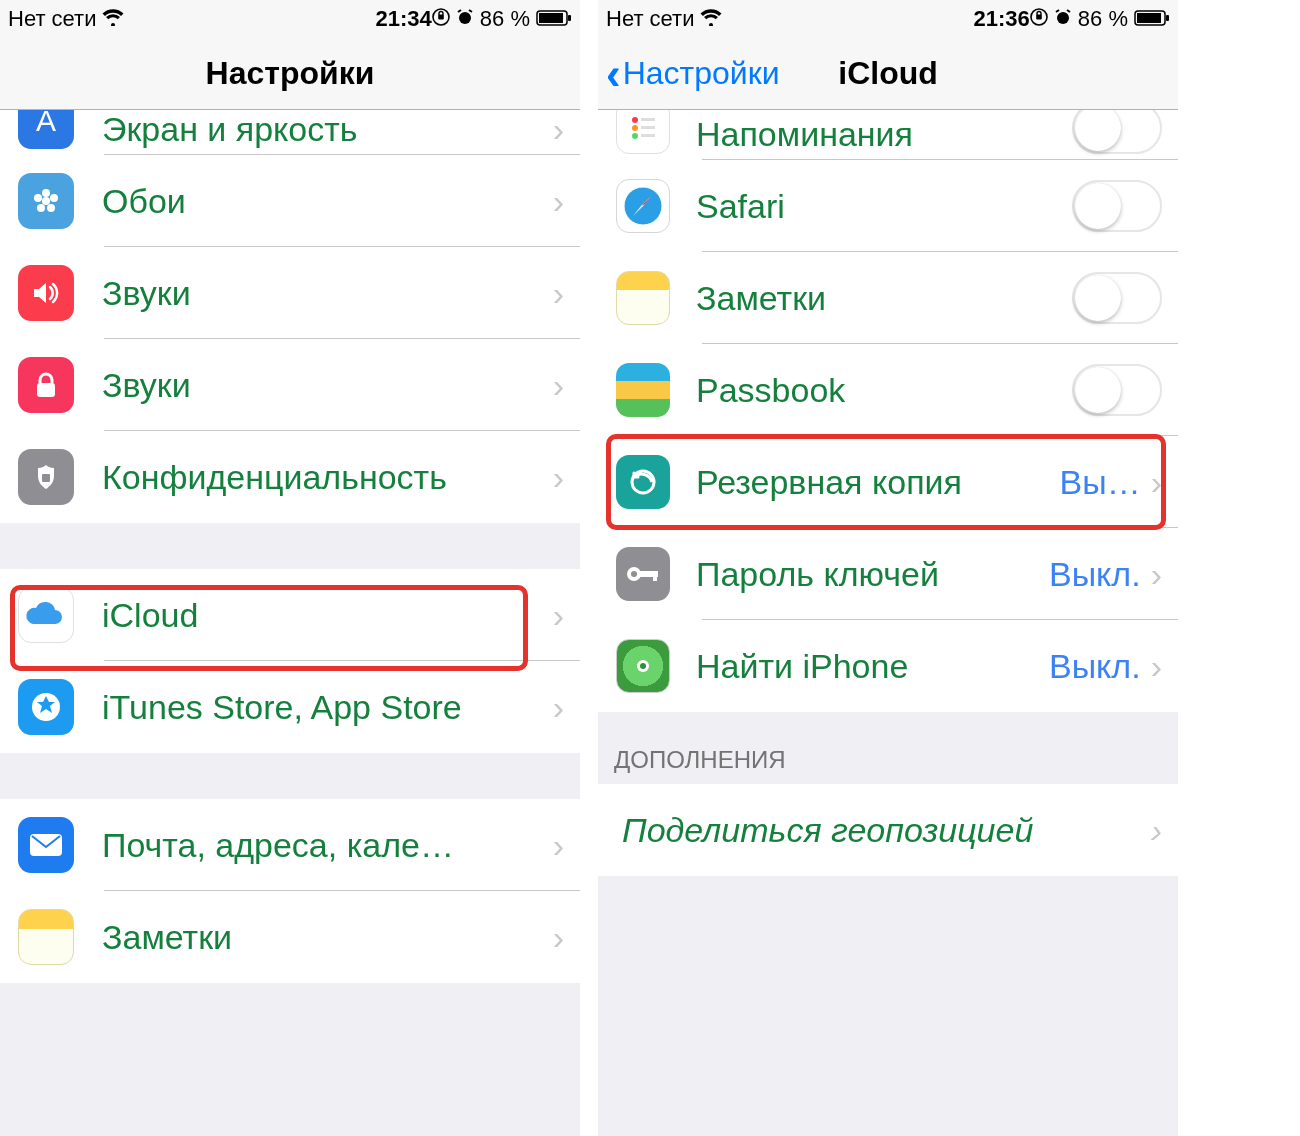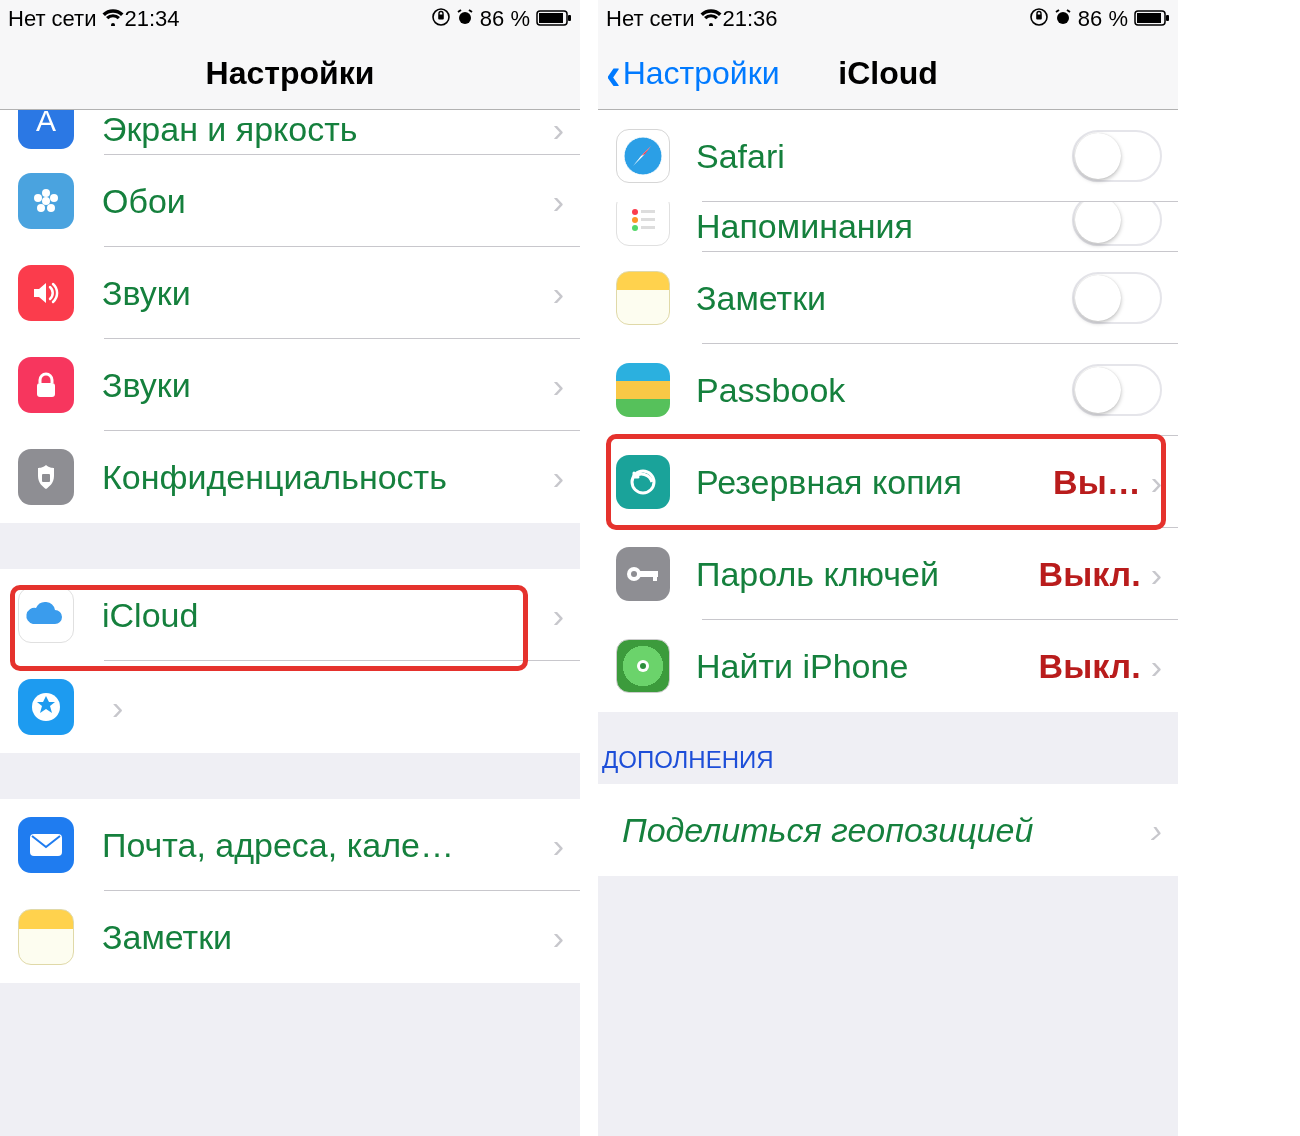--- a/index.html
+++ b/index.html
@@ -27,21 +27,21 @@
   .status {
     height: 38px;
     display: flex;
     align-items: center;
     font-size: 22px;
     padding: 0 8px;
     background: #f7f7f8;
     font-weight: 400;
   }
   .status .sb-left  { display:flex; align-items:center; gap:6px; }
-  .status .sb-center{ flex:1; text-align:left; font-weight:400; }
+  .status .sb-center{ flex:1; text-align:right; font-weight:700; }
   .status .sb-right { display:flex; align-items:center; gap:6px; }
 
   
   .navbar {
     height: 72px;
     background: #f7f7f8;
     border-bottom: 1px solid #b2b2b2;
     display:flex;
     align-items:center;
     justify-content:center;
@@ -90,27 +90,27 @@
     font-size: 34px;
     color:#15803d;
     flex:1;
     white-space:nowrap;
     overflow:hidden;
     text-overflow:ellipsis;
     font-weight:300;
   }
   .value {
     font-size: 34px;
-    color:#b91c1c;
+    color:#3b82f6;
     margin-left:8px;
     max-width: 120px;
     white-space:nowrap;
     overflow:hidden;
     text-overflow:ellipsis;
-    font-weight:700;
+    font-weight:400;
   }
   .chevron {
     color:#c7c7cc;
     font-size:34px;
     margin-left:10px;
     font-weight:300;
   }
   .toggle {
     width:90px; height:52px;
     border-radius:26px;
@@ -123,22 +123,22 @@
     content:"";
     position:absolute;
     left:1px; top:1px;
     width:46px; height:46px;
     border-radius:50%;
     background:#fff;
     box-shadow:0 2px 4px rgba(0,0,0,.25), 0 0 1px rgba(0,0,0,.15);
   }
   .section-header{
     font-size:24px;
-    color:#1d4ed8;
-    padding: 34px 20px 10px 4px;
+    color:#737373;
+    padding: 34px 20px 10px 16px;
     background:#efeff4;
     text-transform:uppercase;
     font-weight:400;
   }
 
   
   .highlight {
     border:5px solid #e5322d;
     border-radius:10px;
     position:absolute;
@@ -286,20 +286,21 @@
         <span class="chevron">›</span>
         <div class="sep"></div>
       </div>
       <div class="row">
         <div class="icon ic-appstore">
           <svg width="34" height="34" viewBox="0 0 34 34">
               <circle cx="17" cy="17" r="14" fill="#fff"></circle>
               <path d="M17 6l3 6h6l-5 4 2 7-6-4-6 4 2-7-5-4h6z" fill="#1d9bf0"></path>
             </svg>
         </div>
+        <div class="label">iTunes Store, App Store</div>
         <span class="chevron">›</span>
       </div>
     </div>
 
     <div class="gap"></div>
 
     <div style="background:#fff;">
       <div class="row">
         <div class="icon ic-mail">
           <svg width="36" height="26" viewBox="0 0 36 26" fill="#fff">
@@ -359,52 +360,52 @@
 
     <div class="navbar">
       <div class="back">
         <span class="chev">‹</span>
         <span>Настройки</span>
       </div>
       <span class="title">iCloud</span>
     </div>
 
     <div style="background:#fff;">
-
-      <div class="row">
-        <div class="icon ic-safari">
-          <svg width="44" height="44" viewBox="0 0 44 44">
-              <circle cx="22" cy="22" r="19" fill="#2b9fe6"></circle>
-              <circle cx="22" cy="22" r="19" fill="none" stroke="#fff" stroke-width="1"></circle>
-              <path d="M30 12L20 22l-8 10 10-10z" fill="#fff"></path>
-              <path d="M30 12L24 20l-4 2z" fill="#fb3c4c"></path>
-            </svg>
-        </div>
-        <div class="label">Safari</div>
-        <div class="toggle"></div>
-        <div class="sep"></div>
-      </div>
 
       <div class="row" style="min-height:50px; align-items:flex-end; padding-bottom:6px; overflow:hidden;">
         <div class="icon ic-reminders" style="margin-top:-26px;">
           <svg width="30" height="30" viewBox="0 0 30 30">
               <circle cx="7" cy="8" r="3" fill="#fb3c4c"></circle>
               <circle cx="7" cy="16" r="3" fill="#fd9426"></circle>
               <circle cx="7" cy="24" r="3" fill="#53d769"></circle>
               <rect x="13" y="6" width="14" height="3" fill="#ddd"></rect>
               <rect x="13" y="14" width="14" height="3" fill="#ddd"></rect>
               <rect x="13" y="22" width="14" height="3" fill="#ddd"></rect>
             </svg>
         </div>
         <div class="label" style="margin-top:-16px;">Напоминания</div>
         <div class="toggle" style="margin-top:-22px;"></div>
         <div class="sep"></div>
       </div>
 
       <div class="row">
+        <div class="icon ic-safari">
+          <svg width="44" height="44" viewBox="0 0 44 44">
+              <circle cx="22" cy="22" r="19" fill="#2b9fe6"></circle>
+              <circle cx="22" cy="22" r="19" fill="none" stroke="#fff" stroke-width="1"></circle>
+              <path d="M30 12L20 22l-8 10 10-10z" fill="#fff"></path>
+              <path d="M30 12L24 20l-4 2z" fill="#fb3c4c"></path>
+            </svg>
+        </div>
+        <div class="label">Safari</div>
+        <div class="toggle"></div>
+        <div class="sep"></div>
+      </div>
+
+      <div class="row">
         <div class="icon ic-notes"></div>
         <div class="label">Заметки</div>
         <div class="toggle"></div>
         <div class="sep"></div>
       </div>
 
       <div class="row">
         <div class="icon ic-passbook"></div>
         <div class="label">Passbook</div>
         <div class="toggle"></div>

